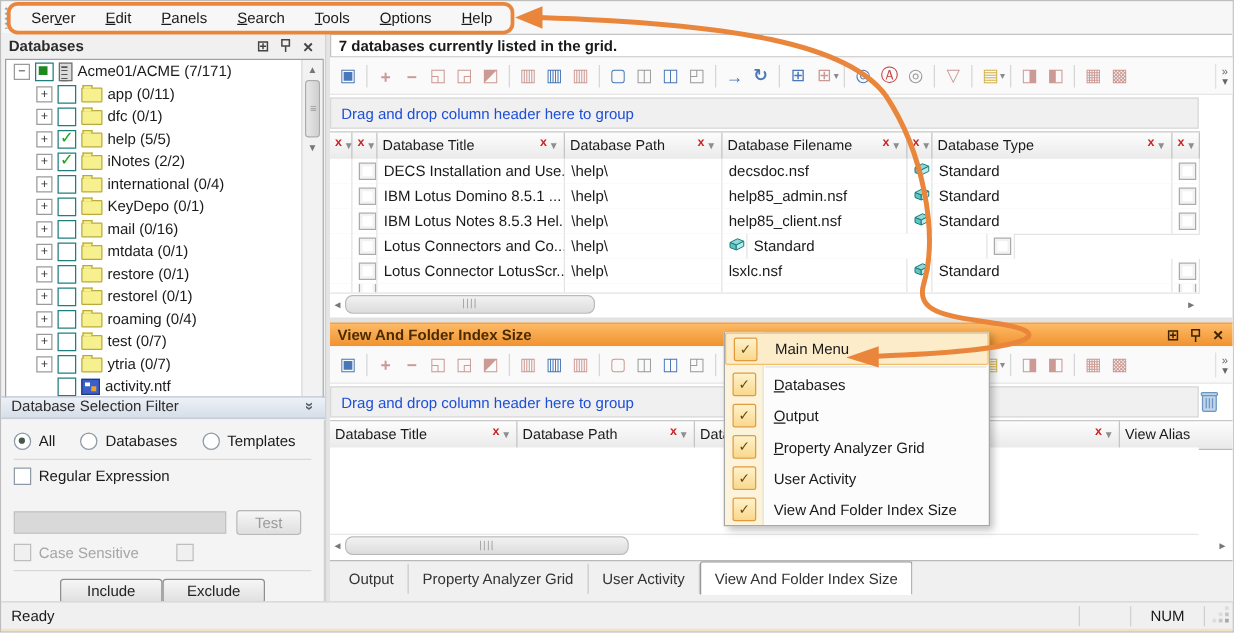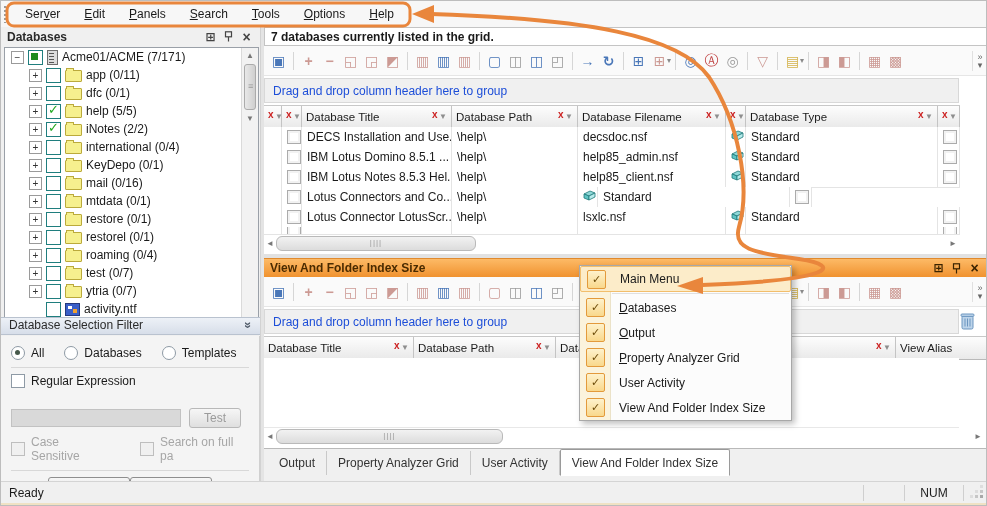--- a/index.html
+++ b/index.html
@@ -284,21 +284,20 @@
     </div>
     <div class="inp-row">
       <span class="txt"></span>
       <span class="btn dis">Test</span>
     </div>
     <div class="chk-row" style="margin-top:7px">
       <span class="cb dis"></span>
       <span class="dis-text">Case Sensitive</span>
       <span style="width:18px"></span>
       <span class="cb dis"></span>
-      <span class="dis-text">Search on full pa</span>
     </div>
     <div class="hr"></div>
     <div class="btn-row">
       <span class="btn wide">Include</span>
       <span class="btn wide">Exclude</span>
     </div>
   </div>
 </div>
 
 <div id="vsplit" class="abs"></div>

